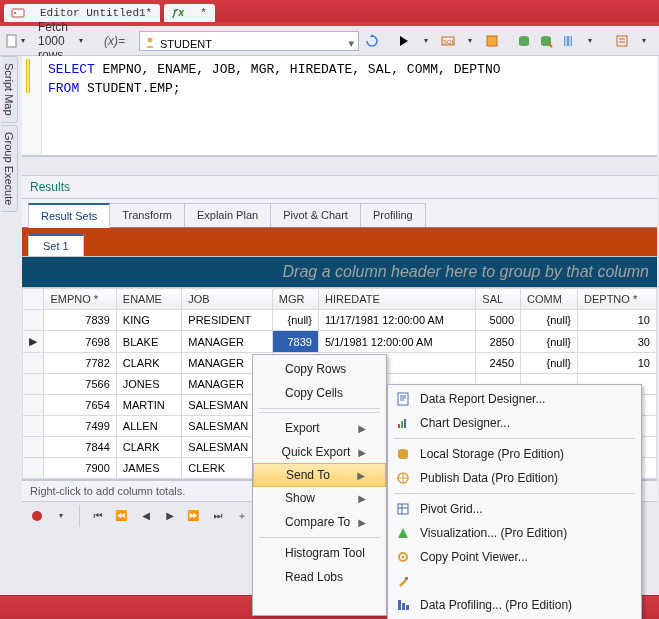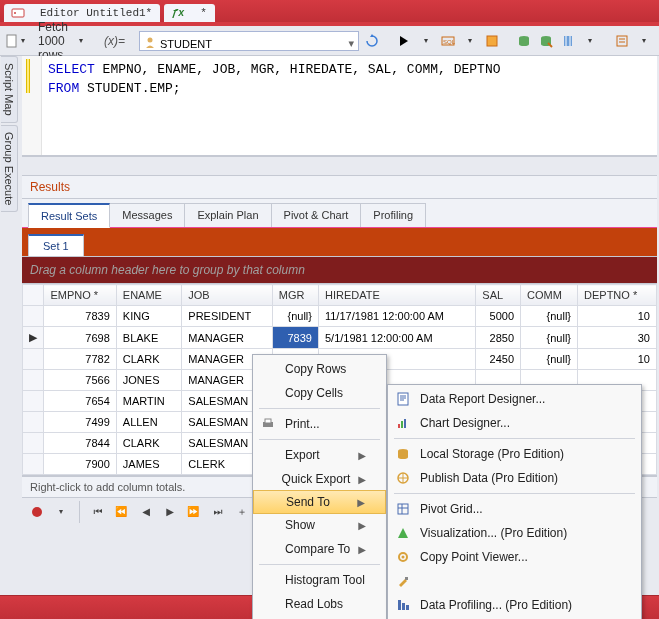--- a/index.html
+++ b/index.html
@@ -49,27 +49,27 @@
   .tb-combo .dd { margin-left:4px; color:#666;}
   .side-tabs { position:absolute; left:1px; top:56px; display:flex; flex-direction:column; gap:2px;}
   .side-tab { writing-mode: vertical-lr; background:#e4e7ef; border:1px solid #c5c9d3; border-left:none; padding:6px 2px; font-size:11px; color:#333; border-radius:0 3px 3px 0; text-orientation: mixed;}
   .main { position:absolute; left:22px; right:2px; top:56px; bottom:0; display:flex; flex-direction:column;}
   .editor-wrap { flex:0 0 100px; background:#fff; border-bottom:1px solid #c5c9d3; display:flex; }
   .gutter { width:20px; background:#f7f7f7; border-right:1px solid #e3e3e3; position:relative;}
   .gutter-bar { position:absolute; left:6px; top:3px; bottom:3px; width:0; border-left:1px solid #bcbcbc; border-right:1px solid #bcbcbc;}
   .code { padding:4px 6px; font-family: Consolas, "Courier New", monospace; font-size:13px; white-space:pre; line-height:19px;}
   .kw { color:#0000cc; }
   .sp { height:20px; background:#e8eaf0; border-top:1px solid #c5c9d3; border-bottom:1px solid #c5c9d3;}
-  .results-head { background:#f0f2f7; border-bottom:1px solid #c5c9d3; padding:4px 8px; font-size:12px; color:#c2410c;}
+  .results-head { background:#f0f2f7; border-bottom:1px solid #c5c9d3; padding:4px 8px; font-size:12px; color:#0f766e;}
   .res-tabs { display:flex; background:#f0f2f7; border-bottom:1px solid #ec4899; padding:4px 6px 0 6px; gap:0;}
   .res-tab { padding:5px 12px; border:1px solid #c5c9d3; border-bottom:none; background:#f0f2f7; font-size:11px; color:#333; margin-right:-1px; cursor:pointer;}
   .res-tab.active { background:#fff; color:#1a3e82; border-bottom:1px solid #fff; margin-bottom:-1px; z-index:1; border-top:2px solid #2f5fb0;}
   .set-tabs { display:flex; background:#c2410c; padding:6px 6px 0 6px; }
   .set-tab { padding:4px 14px; border:1px solid #c5c9d3; border-bottom:none; background:#fff; color:#1a3e82; font-size:11px; border-top:2px solid #2f5fb0;}
-  .grouphint { background:#7f1d1d; color:#a0a0a0; font-style:italic; padding:6px 8px; border-top:1px solid #c5c9d3; border-bottom:1px solid #c5c9d3; font-size:12px;}
+  .grouphint { background:#0c4a6e; color:#a0a0a0; font-style:italic; padding:6px 8px; border-top:1px solid #c5c9d3; border-bottom:1px solid #c5c9d3; font-size:16px;text-align:right;}
   .grid-wrap { background:#fff; overflow:hidden; border-bottom:1px solid #c5c9d3;}
   table.grid { border-collapse:collapse; width:100%; }
   table.grid th, table.grid td { border:1px solid #d8dbe3; padding:4px 6px; font-size:11px; text-align:left; white-space:nowrap; background:#fff;}
   table.grid th { background:linear-gradient(#fefefe,#eceef4); font-weight:normal; color:#333;}
   table.grid td.num { text-align:right; }
   table.grid td.sel { background:#2f5fb0; color:#fff; }
   .rowhdr { width:18px; background:#f5f6fa !important; border-right:1px solid #d8dbe3; text-align:center !important; color:#333;}
   .totals { background:#f0f2f7; border-top:1px solid #c5c9d3; padding:4px 8px; font-size:11px; color:#555;}
   .navbar { background:#e8eaf0; border-top:1px solid #c5c9d3; height:28px; display:flex; align-items:center; padding:0 6px; gap:6px;}
   .navbtn { width:18px; height:18px; display:inline-flex; align-items:center; justify-content:center; font-size:10px; color:#444; cursor:pointer;}
@@ -196,21 +196,21 @@
       <div class="gutter-bar" style="border-left-color:#e0bc00;border-right-color:#e0bc00;width:4px;left:4px;background:#ffeb7a;height:34px;top:3px;bottom:auto"></div>
     </div>
     <div class="code"><span class="kw">SELECT</span><span> EMPNO, ENAME, JOB, MGR, HIREDATE, SAL, COMM, DEPTNO</span>
 <span class="kw">FROM</span><span> STUDENT.EMP;</span></div>
   </div>
   <div class="sp"></div>
   <div class="results-head">Results</div>
 
   <div class="res-tabs">
     <div class="res-tab active">Result Sets</div>
-    <div class="res-tab">Messages</div>
+    <div class="res-tab">Transform</div>
     <div class="res-tab">Explain Plan</div>
     <div class="res-tab">Pivot &amp; Chart</div>
     <div class="res-tab">Profiling</div>
   </div>
 
   <div class="set-tabs">
     <div class="set-tab">Set 1</div>
   </div>
 
   <div class="grouphint">Drag a column header here to group by that column</div>
@@ -354,29 +354,20 @@
 <div class="menu" style="left:252px; top:354px; width:135px">
   <div class="mi">
       <span class="icol"></span>
       <span>Copy Rows</span>
     </div>
   <div class="mi">
       <span class="icol"></span>
       <span>Copy Cells</span>
     </div>
   <div class="msep"></div>
-  <div class="mi">
-      <span class="icol">
-        <svg width="12" height="12">
-          <rect x="1" y="4" width="10" height="5" fill="#888"></rect>
-          <rect x="3" y="1" width="6" height="4" fill="#fff" stroke="#888"></rect>
-        </svg>
-      </span>
-      <span>Print...</span>
-    </div>
   <div class="msep"></div>
   <div class="mi">
       <span class="icol"></span>
       <span>Export</span>
       <span class="sub">▶</span>
     </div>
   <div class="mi">
       <span class="icol"></span>
       <span>Quick Export</span>
       <span class="sub">▶</span>

